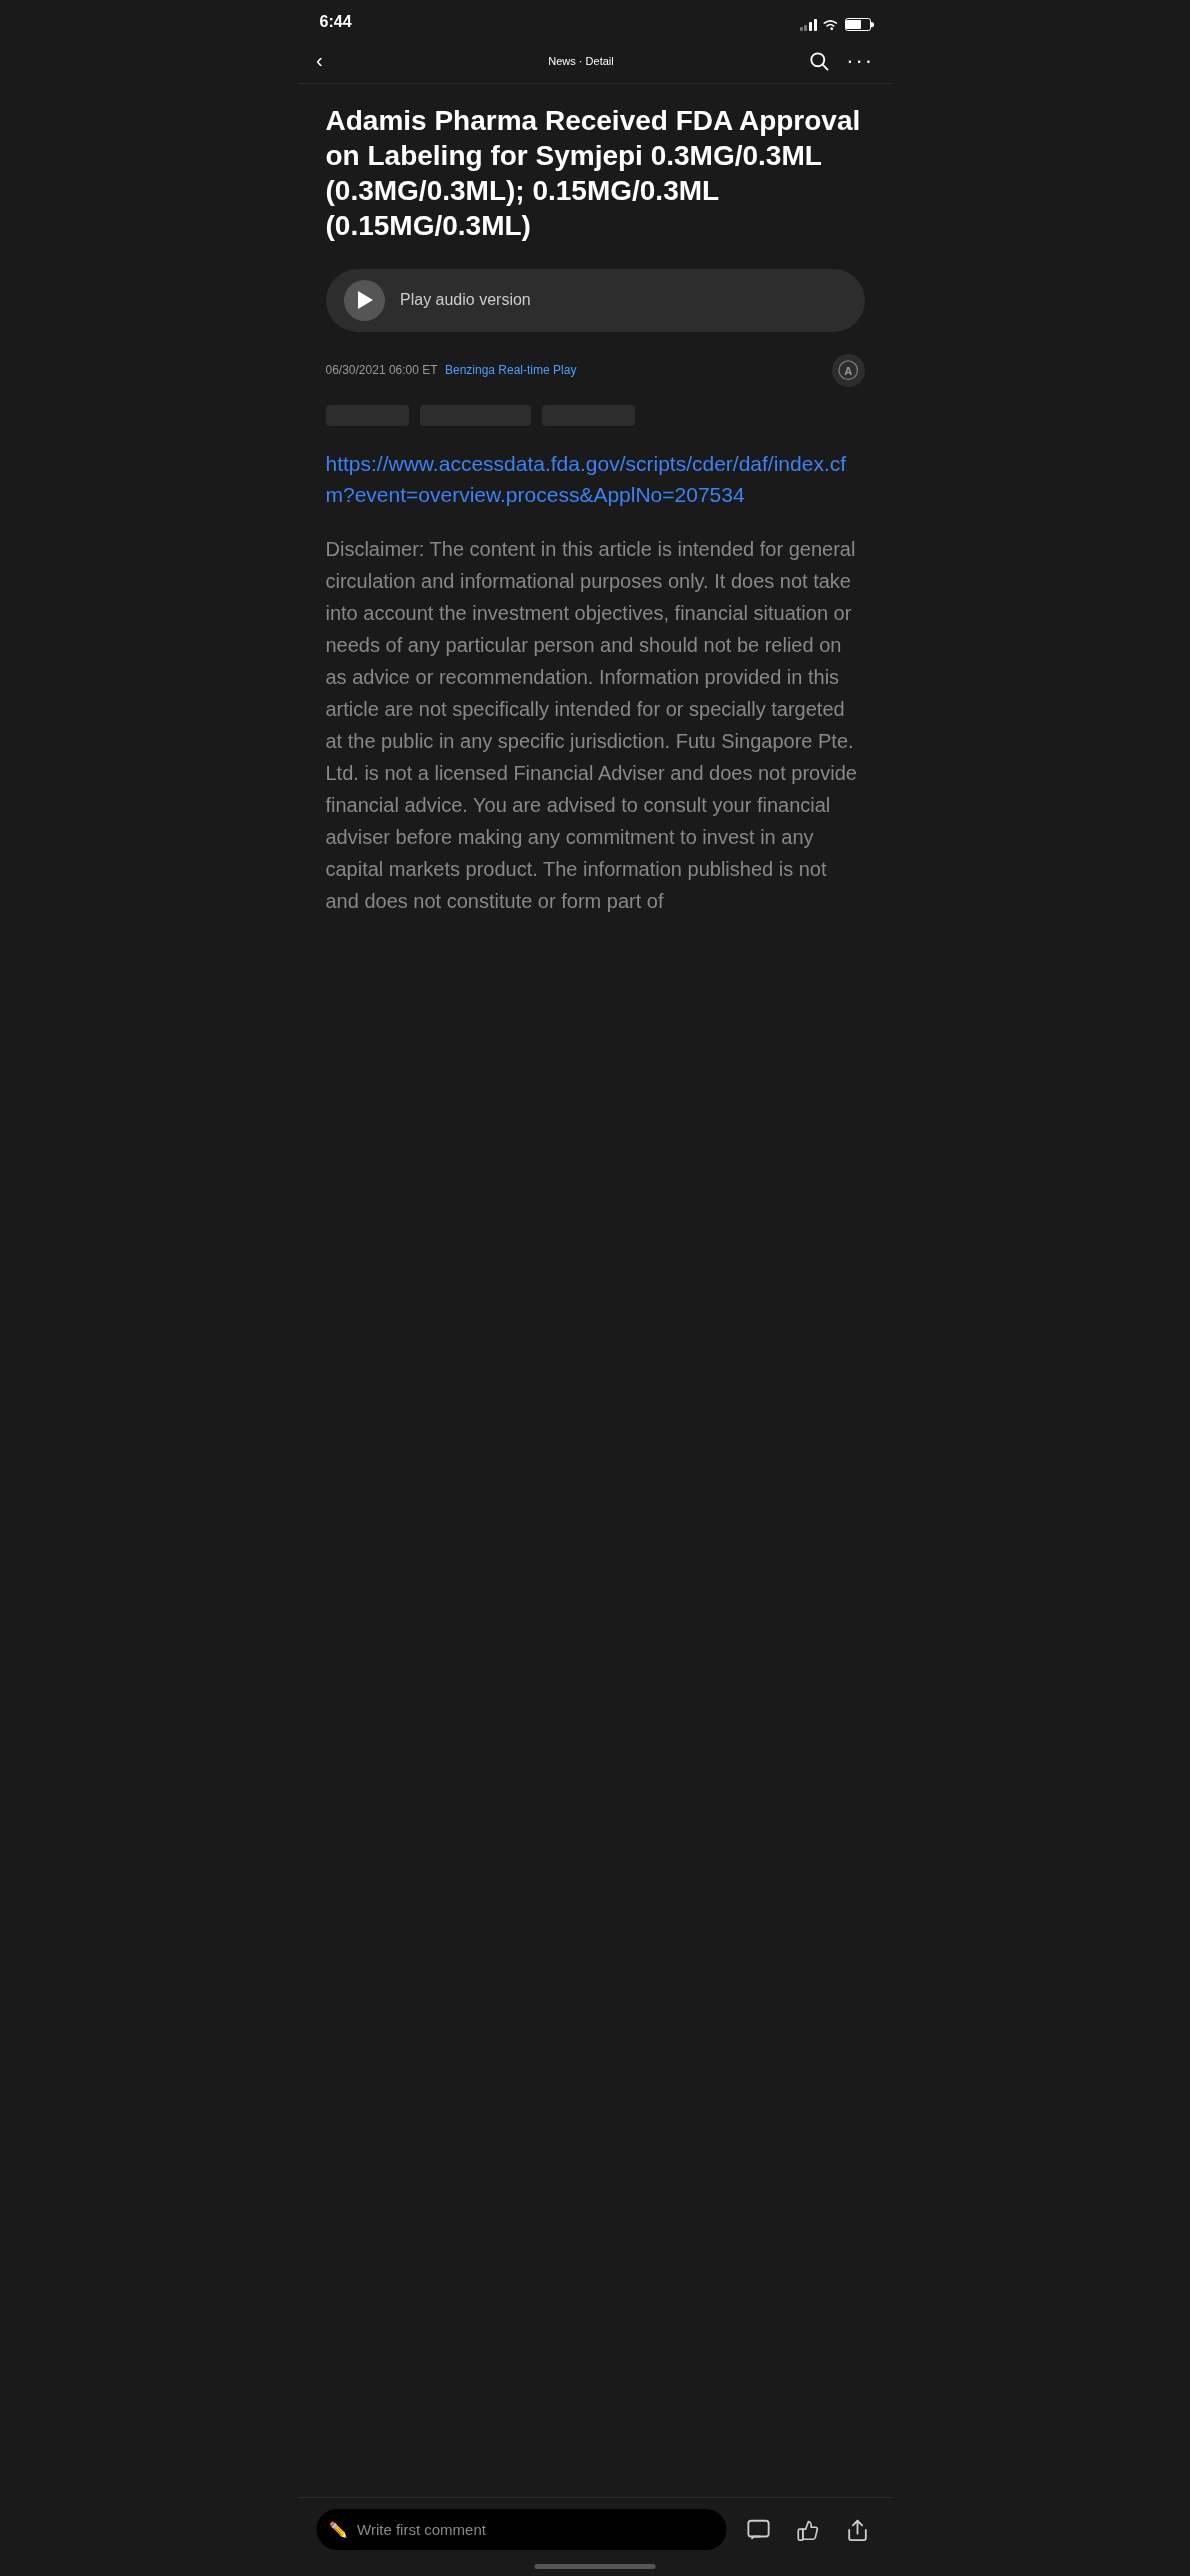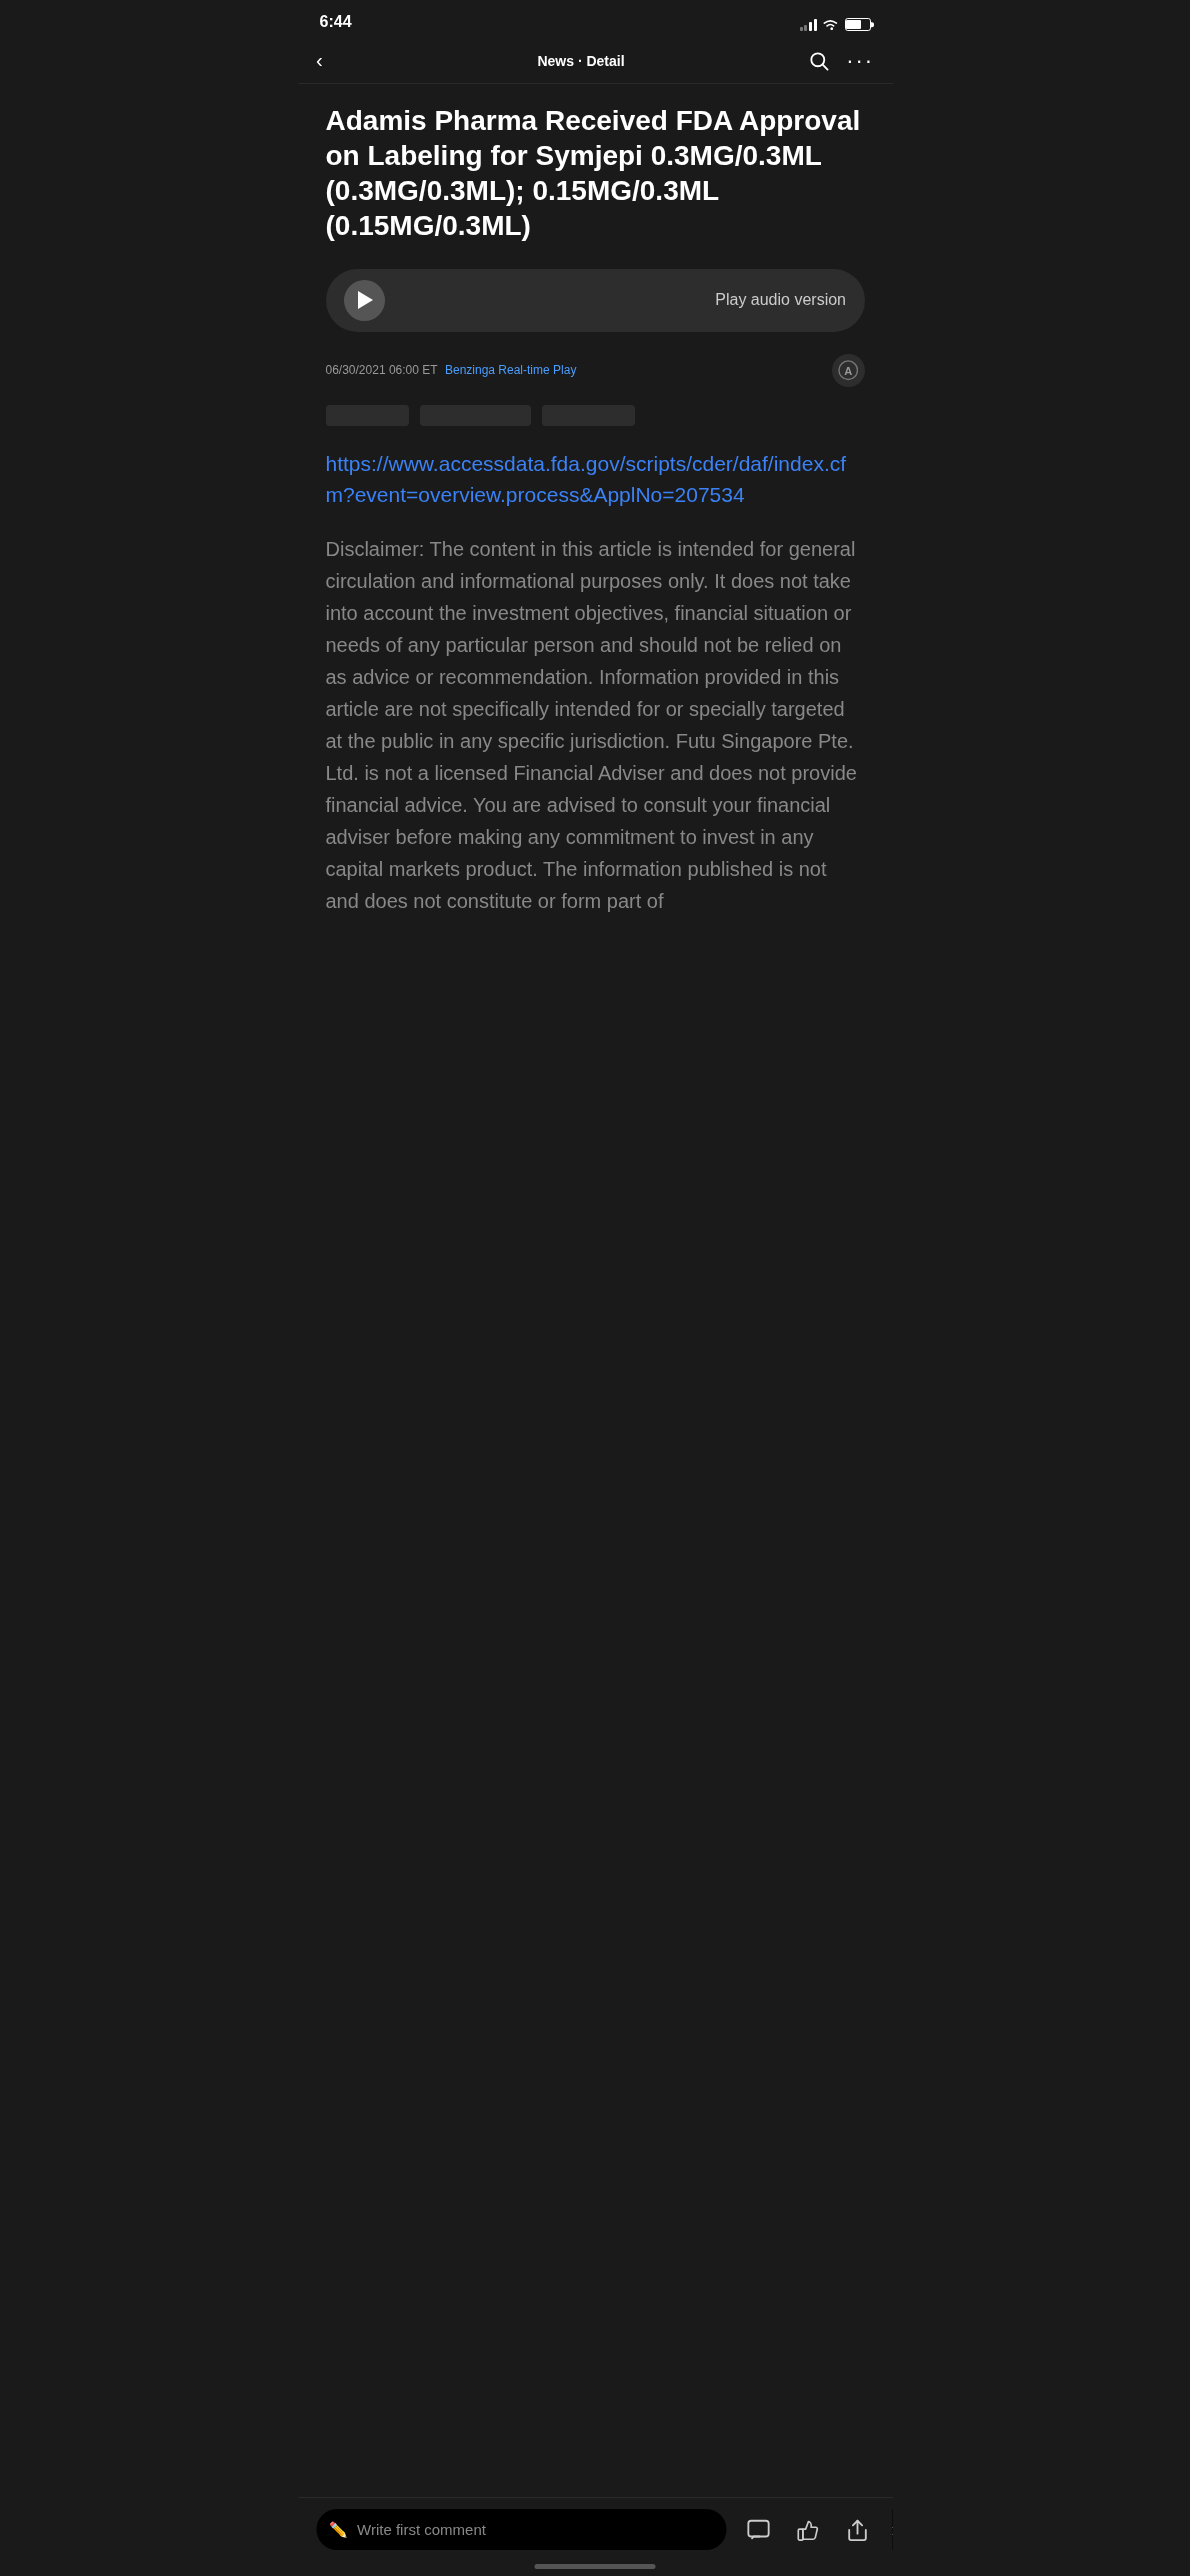--- a/index.html
+++ b/index.html
@@ -100,22 +100,22 @@
     }
 
     .nav-back {
       color: #ffffff;
       font-size: 20.4px;
       cursor: pointer;
       width: 37px;
     }
 
     .nav-title {
-      font-size: 14px;
-      font-weight: 700;
+      font-size: 11px;
+      font-weight: 400;
       color: #ffffff;
       text-align: center;
       flex: 1;
     }
 
     .nav-actions {
       display: flex;
       align-items: center;
       gap: 16.7px;
       width: 65px;
@@ -143,21 +143,20 @@
 
     
     .audio-player {
       background: #2d2d2d;
       border-radius: 46px;
       display: flex;
       align-items: center;
       padding: 11px 18.5px;
       gap: 15px;
       margin-bottom: 22px;
-      justify-content: space-between;
     }
 
     .play-btn {
       width: 41px;
       height: 41px;
       border-radius: 50%;
       background: #555555;
       display: flex;
       align-items: center;
       justify-content: center;

